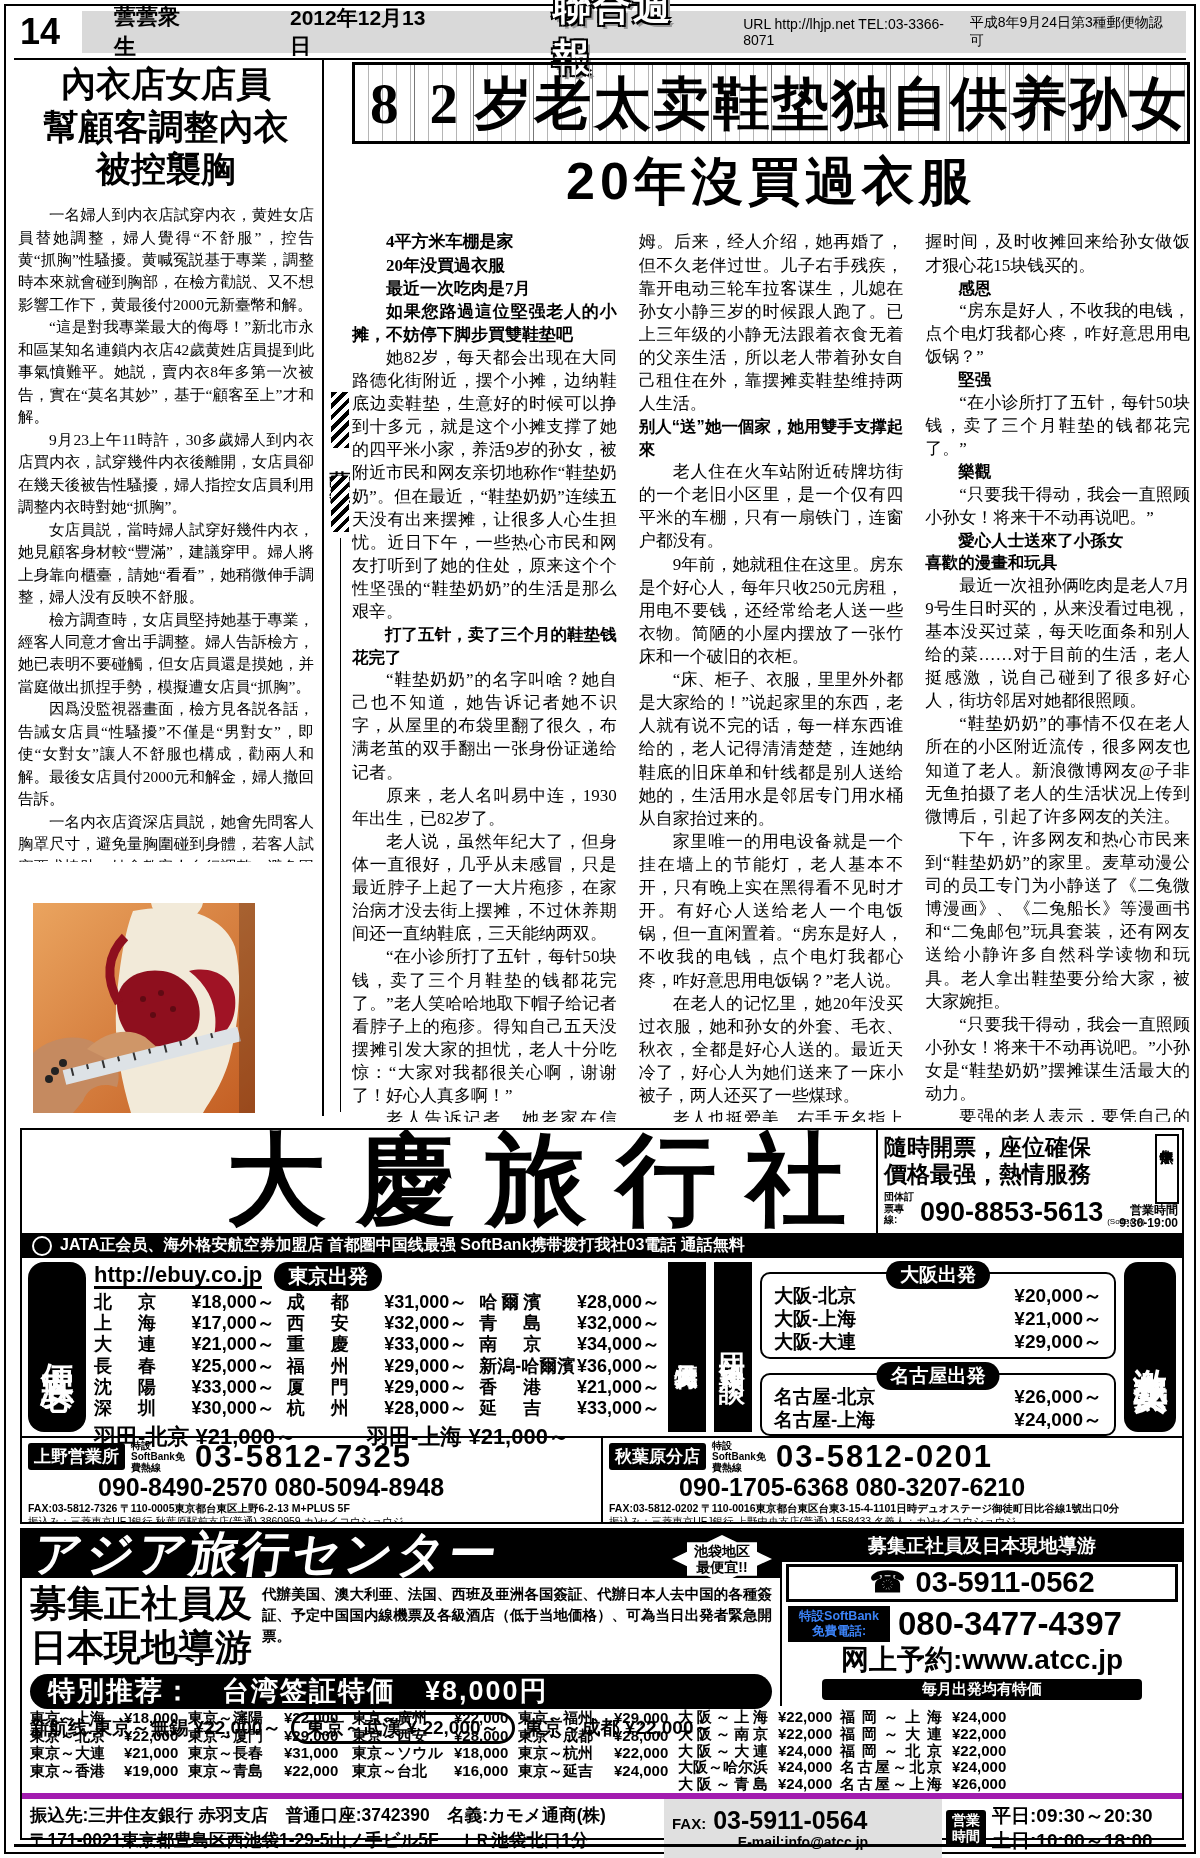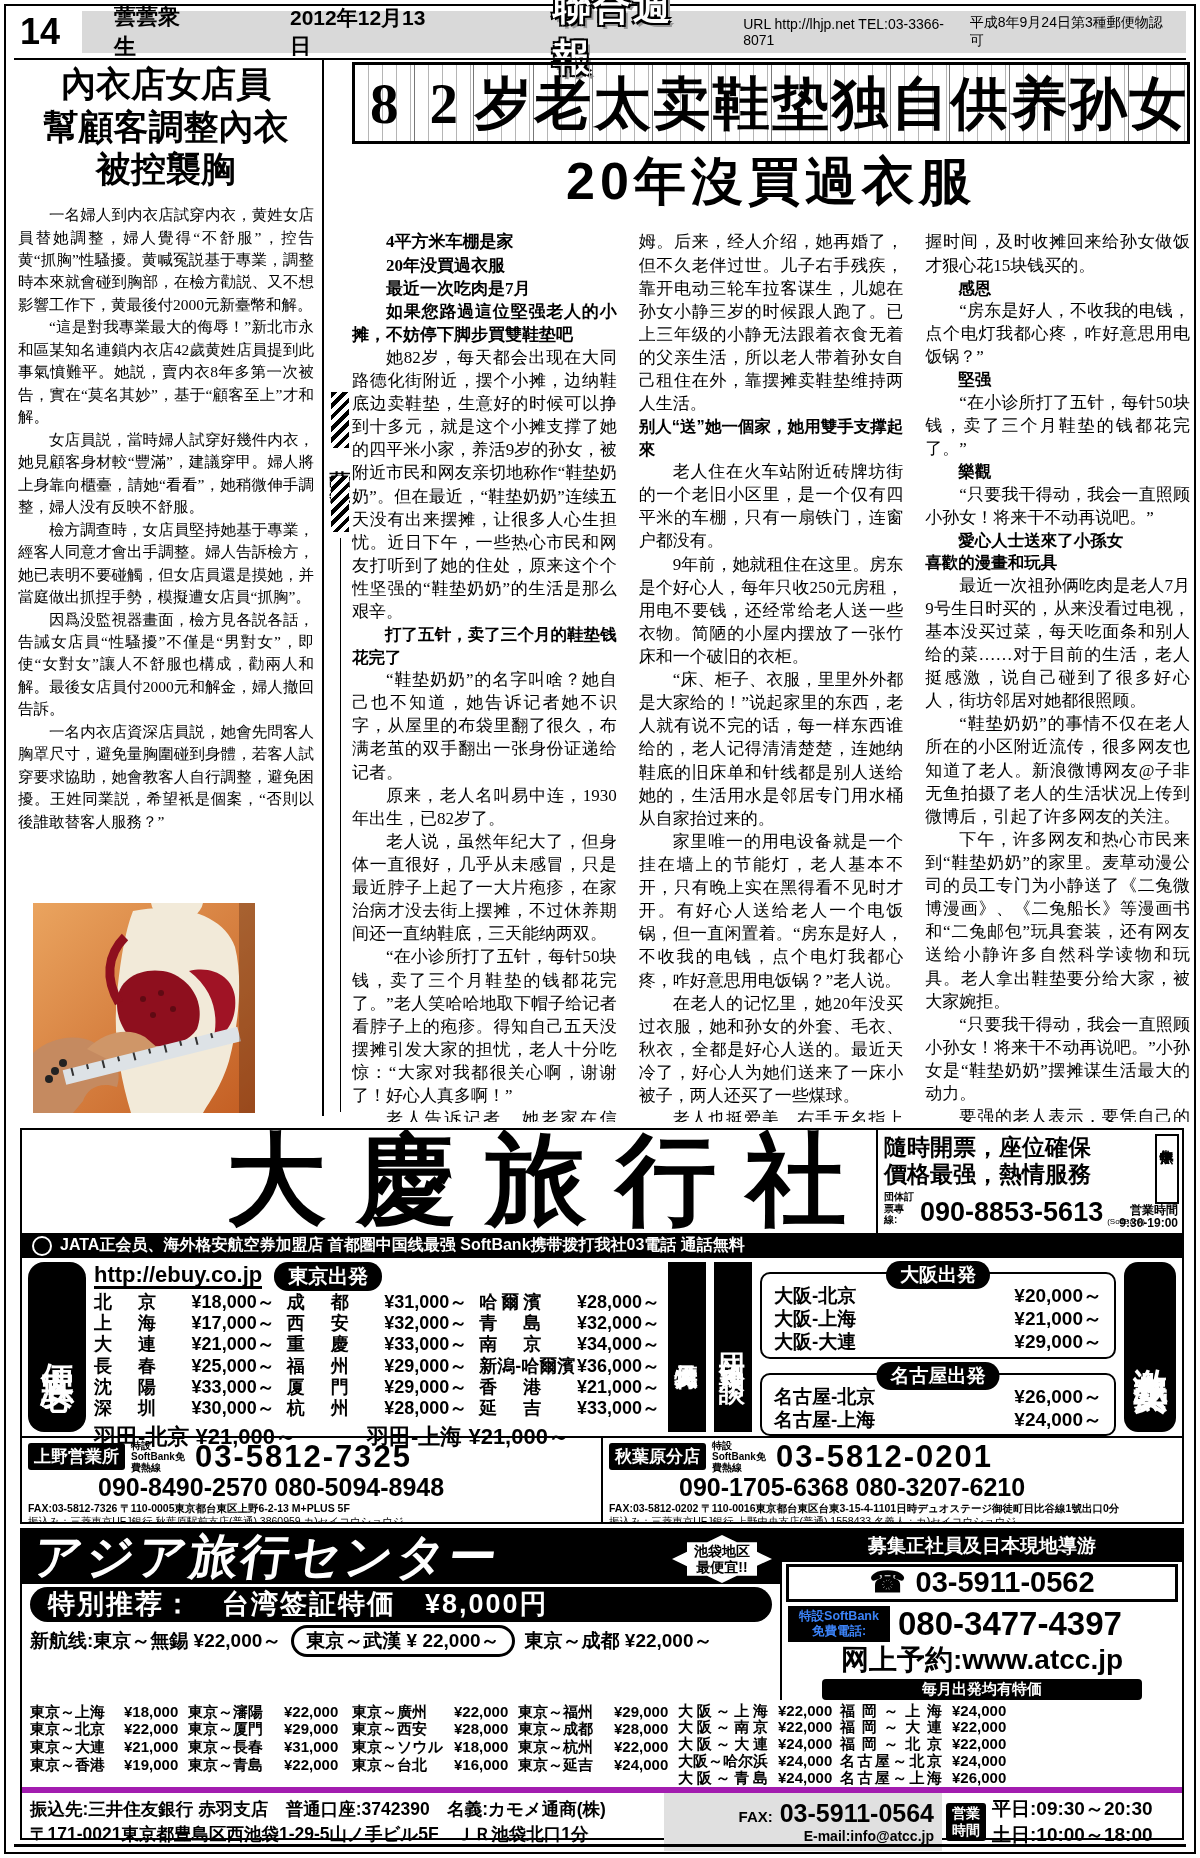--- a/index.html
+++ b/index.html
@@ -113,21 +113,21 @@
   .at-sb-lbl{background:#000;color:#3b82f6;font-weight:900;font-size:12.5px;line-height:1.2;padding:3px 5px;text-align:center;width:92px;}
   .at-sb-phone{font-weight:900;font-size:33px;line-height:1;}
   .at-web{font-weight:900;font-size:28px;text-align:center;margin-top:3px;line-height:1.1;}
   .at-monthly{background:#000;color:#fff;border-radius:4px;font-weight:700;font-size:15px;text-align:center;margin:3px 40px 0;padding:1px 0;}
   .at-tables{flex:1;display:flex;gap:4px;padding:3px 8px 0;align-items:flex-start;}
   .at-ttable .trow{display:grid;grid-template-columns:94px 64px 96px 68px 102px 64px 96px 60px;font-weight:700;font-size:15px;line-height:1.18;}
   .at-wtable .trow{display:grid;grid-template-columns:100px 62px 112px 60px;font-weight:700;font-size:15px;line-height:1.12;}
   .at-wtable .trow .c0{text-align:justify;text-align-last:justify;padding-right:10px;}
   .at-bottom{height:60px;border-top:6px solid #a21caf;display:flex;}
   .at-bank{flex:1;padding:4px 8px;font-weight:900;font-size:17.5px;line-height:1.45;white-space:nowrap;overflow:hidden;}
-  .at-faxbox{width:262px;background:#e0e0e0;display:flex;flex-direction:column;justify-content:center;padding:0 8px;align-items:flex-end;}
+  .at-faxbox{width:262px;background:#e0e0e0;display:flex;flex-direction:column;justify-content:center;padding:0 8px;}
   .at-fax{font-weight:900;font-size:25px;line-height:1.1;white-space:nowrap;}
   .at-fax .fl{font-size:15px;}
   .at-email{font-weight:700;font-size:14px;text-align:center;}
   .at-hours{width:232px;display:flex;align-items:center;gap:6px;padding:0 4px;}
   .at-h-lbl{background:#000;color:#fff;font-weight:900;font-size:14px;line-height:1.2;padding:2px 4px;width:32px;text-align:center;border-radius:3px;}
   .at-h-times{font-weight:900;font-size:19px;line-height:1.35;white-space:nowrap;}
   .bot-rule{position:absolute;left:14px;right:14px;top:1844px;height:3px;background:#000;}
 </style>
 </head>
 <body>
@@ -149,20 +149,21 @@
 
   <div class="la">
     <div class="la-title">
         <div>內衣店女店員</div>
         <div>幫顧客調整內衣</div>
         <div>被控襲胸</div>
       </div>
     <div class="la-body">
         <p>一名婦人到内衣店試穿内衣，黄姓女店員替她調整，婦人覺得“不舒服”，控告黄“抓胸”性騷擾。黄喊冤説基于專業，調整時本來就會碰到胸部，在檢方勸説、又不想影響工作下，黄最後付2000元新臺幣和解。</p>
         <p>“這是對我專業最大的侮辱！”新北市永和區某知名連鎖内衣店42歲黄姓店員提到此事氣憤難平。她説，賣内衣8年多第一次被告，實在“莫名其妙”，基于“顧客至上”才和解。</p>
+        <p>9月23上午11時許，30多歲婦人到内衣店買内衣，試穿幾件内衣後離開，女店員卻在幾天後被告性騷擾，婦人指控女店員利用調整内衣時對她“抓胸”。</p>
         <p>女店員説，當時婦人試穿好幾件内衣，她見顧客身材較“豐滿”，建議穿甲。婦人將上身靠向櫃臺，請她“看看”，她稍微伸手調整，婦人没有反映不舒服。</p>
         <p>檢方調查時，女店員堅持她基于專業，經客人同意才會出手調整。婦人告訴檢方，她已表明不要碰觸，但女店員還是摸她，并當庭做出抓捏手勢，模擬遭女店員“抓胸”。</p>
         <p>因爲没監視器畫面，檢方見各説各話，告誡女店員“性騷擾”不僅是“男對女”，即使“女對女”讓人不舒服也構成，勸兩人和解。最後女店員付2000元和解金，婦人撤回告訴。</p>
         <p>一名内衣店資深店員説，她會先問客人胸罩尺寸，避免量胸圍碰到身體，若客人試穿要求協助，她會教客人自行調整，避免困擾。王姓同業説，希望衹是個案，“否則以後誰敢替客人服務？”</p>
       </div>
   </div>
 
   <svg class="la-photo" viewBox="0 0 222 210">
     <defs>
       <linearGradient id="pg" x1="0" y1="0" x2="1" y2="1">
@@ -451,20 +452,27 @@
   <div class="at">
     <div class="at-top">
       <div class="at-left">
         <div class="at-banner">
           <span class="at-name">アジア旅行センター</span>
           <span class="at-badge">
             <span>池袋地区</span>
             <span>最便宜!!</span>
           </span>
         </div>
+        <div class="at-mid">
+          <div class="at-recruit">
+            <div>募集正社員及</div>
+            <div>日本現地導游</div>
+          </div>
+          <div class="at-desc">代辦美国、澳大利亜、法国、西班及亜洲各国簽証、代辦日本人去中国的各種簽証、予定中国国内線機票及各級酒店（低于当地価格）、可為当日出発者緊急開票。</div>
+        </div>
         <div class="at-taiwan">特別推荐：　台湾签証特価　¥8,000円</div>
         <div class="at-newroute">
           <span>新航线:東京～無錫 ¥22,000～</span>
           <span class="at-nr-pill">東京～武漢 ¥ 22,000～</span>
           <span>東京～成都 ¥22,000～</span>
         </div>
       </div>
       <div class="at-right">
         <div class="at-band">募集正社員及日本現地導游</div>
         <div class="at-telbox">

